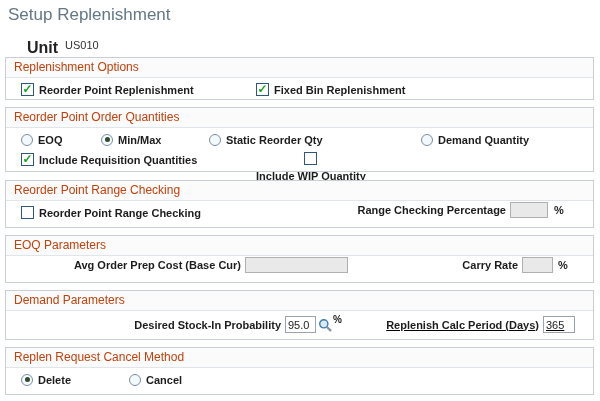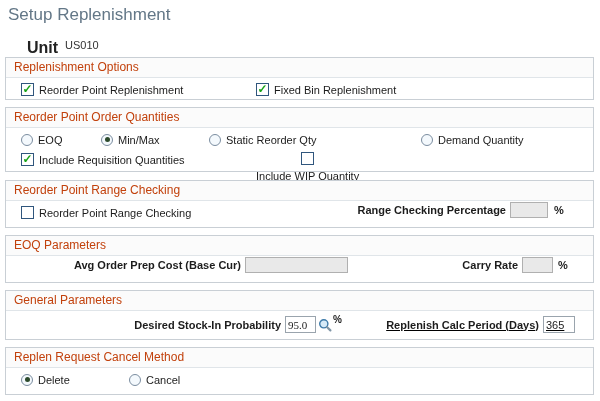--- a/index.html
+++ b/index.html
@@ -7,21 +7,21 @@
   .page-title{position:absolute;left:8px;top:5px;font-size:17px;color:#637787;}
   .unit-label{position:absolute;left:0;top:39px;width:58px;text-align:right;font-weight:bold;font-size:16px;color:#222;}
   .unit-value{position:absolute;left:65px;top:39px;font-size:11px;color:#333;}
   .section{position:absolute;left:5px;width:589px;border:1px solid #c9cfd5;background:#fff;box-sizing:border-box;}
   .sec-header{height:19px;line-height:19px;padding-left:8px;font-size:12px;color:#c2410c;background:#fbfbfb;border-bottom:1px solid #e0e5e9;}
   .ctl{position:absolute;display:flex;align-items:center;gap:5px;height:15px;}
   .cb{width:13px;height:13px;border:1px solid #30567d;background:#fff;display:inline-flex;align-items:center;justify-content:center;box-sizing:border-box;flex:0 0 auto;}
   .cb[data-checked="true"]::after{content:"✓";color:#17a317;font-weight:bold;font-size:12px;line-height:10px;margin-top:-1px;}
   .rd{width:12px;height:12px;border:1px solid #7b8da0;border-radius:50%;background:#f4f9fd;display:inline-flex;align-items:center;justify-content:center;box-sizing:border-box;flex:0 0 auto;}
   .rd[data-checked="true"]::after{content:"";width:5px;height:5px;border-radius:50%;background:#2c4a2c;}
-  .lbl{font-weight:normal;font-size:11px;color:#1c1c1c;white-space:nowrap;}
+  .lbl{font-weight:bold;font-size:11px;color:#1c1c1c;white-space:nowrap;}
   .fieldgrp{position:absolute;display:flex;align-items:center;}
   .flabel{font-weight:bold;font-size:11px;color:#1c1c1c;text-align:right;white-space:nowrap;flex:0 0 auto;}
   .input-gray{height:16px;background:#e9e9e9;border:1px solid #b0b0b0;box-sizing:border-box;margin-left:4px;padding:0 2px;font-size:11px;font-family:inherit;}
   .input-white{height:17px;background:#fff;border:1px solid #9aa4ad;box-sizing:border-box;margin-left:4px;padding:0 2px;font-size:11px;font-family:inherit;color:#222;}
   .pct{font-weight:bold;font-size:11px;color:#222;margin-left:6px;}
   .pct-sup{font-weight:bold;font-size:10px;color:#222;margin-left:1px;position:relative;top:-5px;}
   .lookup{margin-left:2px;display:inline-flex;flex:0 0 auto;cursor:pointer;}
 </style>
 </head>
 <body>
@@ -93,24 +93,24 @@
       <input class="input-gray" style="width: 103px;" readonly="" value="">
     </span>
     <span class="fieldgrp" style="left:420px;top:21px;">
       <span class="flabel" style="width:92px;">Carry Rate</span>
       <input class="input-gray" style="width: 31px;" readonly="" value="">
       <span class="pct" style="margin-left:5px;">%</span>
     </span>
   </div>
 
   <div class="section" style="top:290px;height:50px;">
-    <div class="sec-header">General Parameters</div>
+    <div class="sec-header">Demand Parameters</div>
     <span class="fieldgrp" style="left:55px;top:25px;">
       <span class="flabel" style="width:220px;">Desired Stock-In Probability</span>
-      <input class="input-white" style="width: 31px; font-family: Liberation Serif, serif;" value="95.0">
+      <input class="input-white" style="width: 31px;" value="95.0">
       <span class="lookup">
         <svg width="14" height="14" viewBox="0 0 14 14">
           <circle cx="5.8" cy="5.8" r="4.1" fill="#d6eaf8" stroke="#3d7aa9" stroke-width="1.4"></circle>
           <line x1="9.2" y1="9.2" x2="12.4" y2="12.4" stroke="#7f95a6" stroke-width="2.2" stroke-linecap="round"></line>
         </svg>
       </span>
       <span class="pct-sup">%</span>
     </span>
     <span class="fieldgrp" style="left:370px;top:25px;text-decoration:underline;">
       <span class="flabel" style="width:163px;">Replenish Calc Period (Days)</span>

